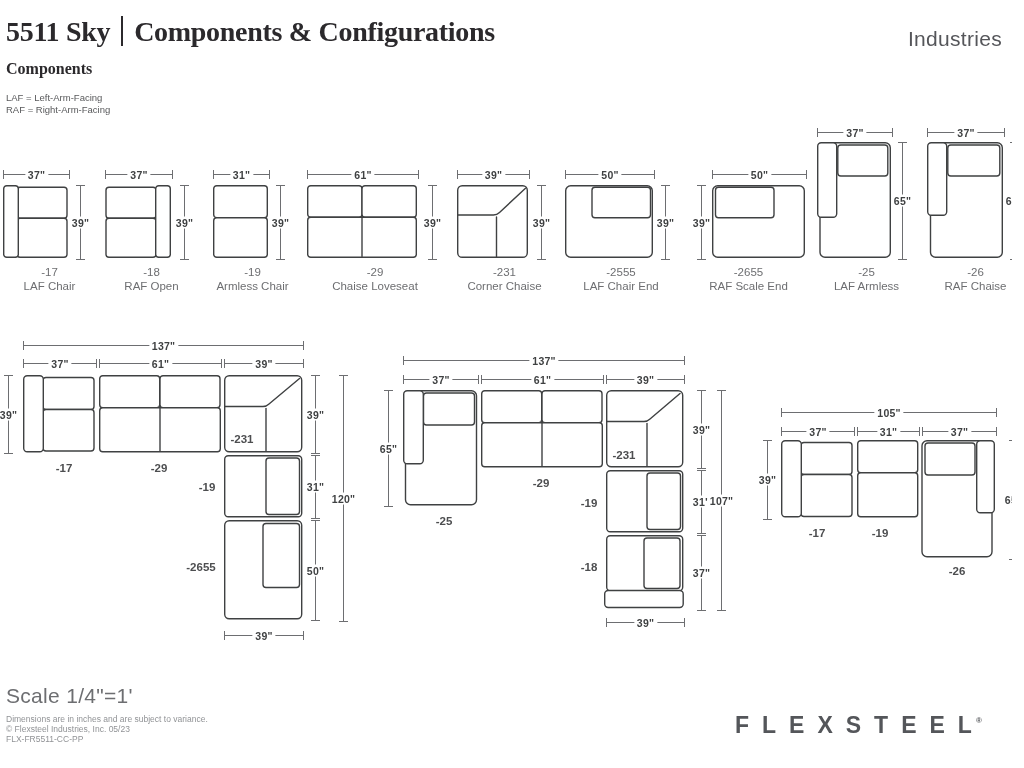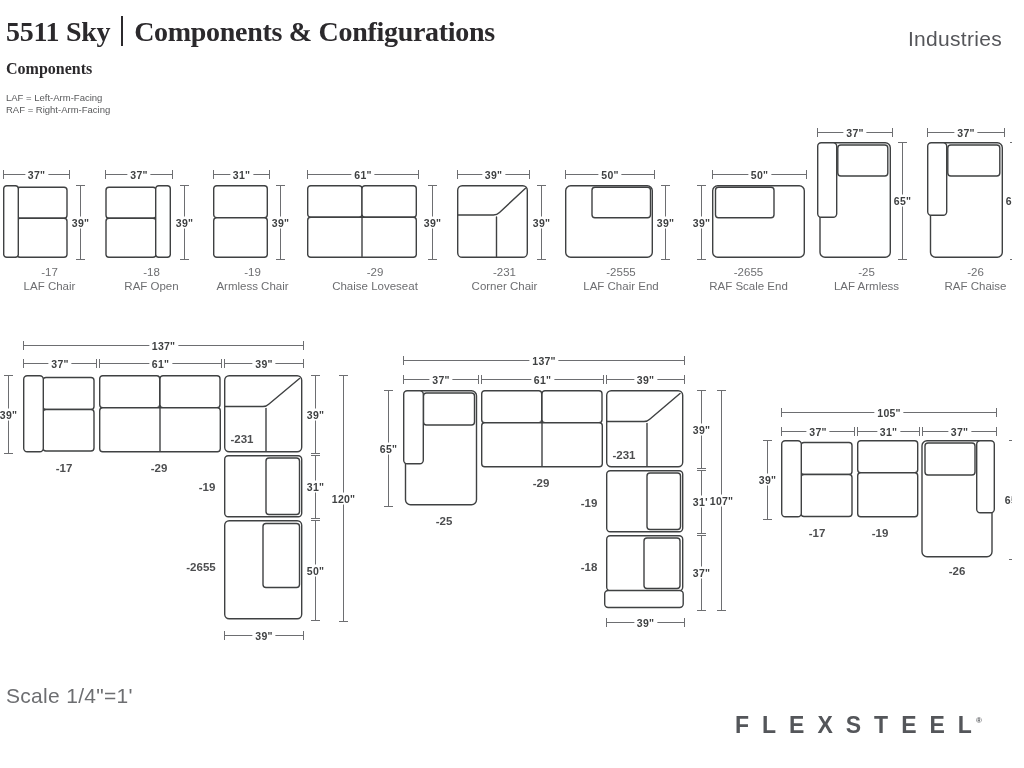--- a/index.html
+++ b/index.html
@@ -138,21 +138,21 @@
       <rect class="s" x="0.7" y="0.7" width="69.6" height="71.6" rx="4.5"></rect>
       <path class="l" d="M0.7,30 H36.5 Q40,30 42.5,27.5 L68.5,3.2"></path>
       <path class="l" d="M39.5,32 V71.8"></path>
     </svg>
     <div class="vdim" style="left:80px;top:15px;height:73px;">
         <i></i>
         <b>39"</b>
       </div>
     <div class="clabel" style="left:0;top:95px;width:95px;">
       <div>-231</div>
-      <div>Corner Chair</div>
+      <div>Corner Chaise</div>
     </div>
   </div>
 
   <div class="comp" style="left:565px;top:170px;width:112px;">
     <div class="hdim" style="left:0;top:0;width:88px;">
         <i></i>
         <b>50"</b>
       </div>
     <svg class="draw" style="left:0;top:15px;" width="88" height="73">
       <rect class="s" x="0.7" y="0.7" width="86.6" height="71.6" rx="5"></rect>
@@ -412,15 +412,20 @@
     <div class="plabel" style="left:125px;top:131px;">-19</div>
     <div class="plabel" style="left:202px;top:169px;">-26</div>
 
     <div class="vdim" style="left:254px;top:38px;height:118px;">
         <i></i>
         <b>65"</b>
       </div>
   </div>
 
   <div class="scale">Scale 1/4"=1'</div>
+  <div class="fineprint">
+    <div>Dimensions are in inches and are subject to variance.</div>
+    <div>© Flexsteel Industries, Inc. 05/23</div>
+    <div>FLX-FR5511-CC-PP</div>
+  </div>
   <div class="logo"><span>FLEXSTEEL</span><sup>®</sup></div>
 
 </div>
 
 </body></html>

